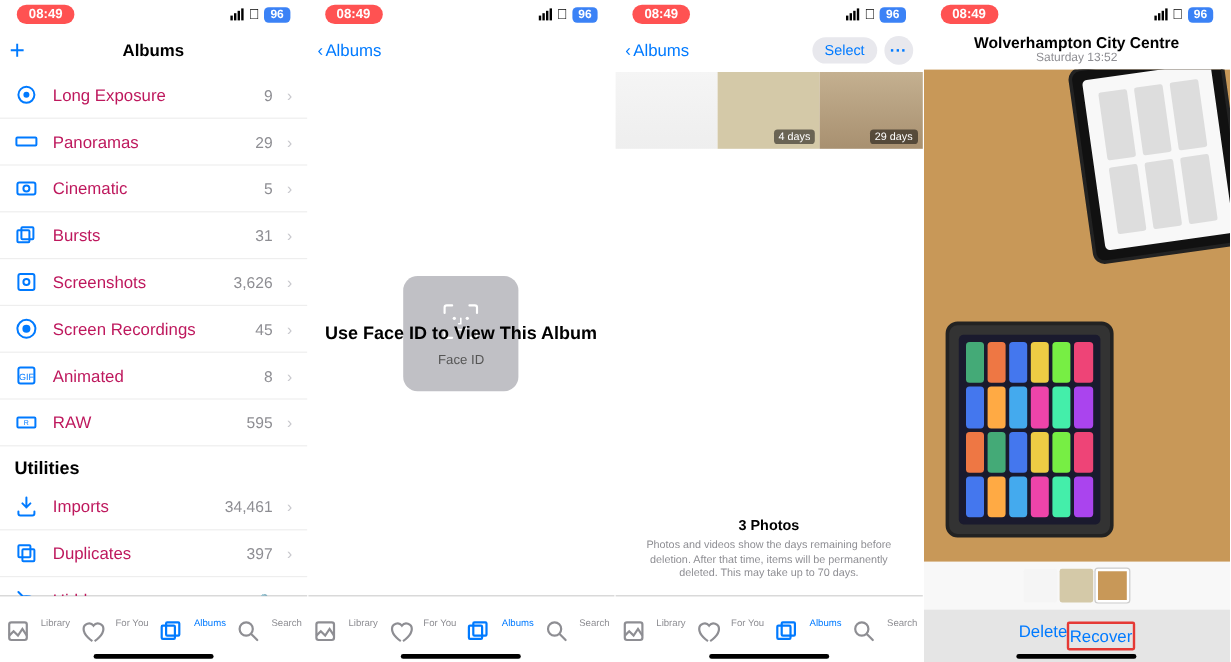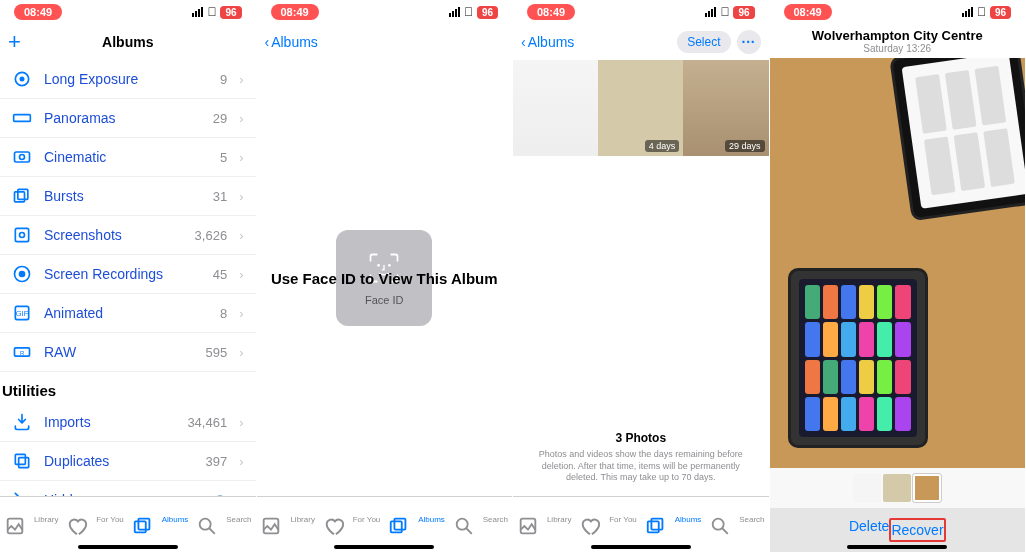--- a/index.html
+++ b/index.html
@@ -5,46 +5,46 @@
 *{box-sizing:border-box;margin:0;padding:0;font-family:-apple-system,Helvetica,Arial,sans-serif}
 body{background:#fff;width:1026px;height:552px;display:flex;overflow:hidden}
 .screen{width:256.5px;height:552px;background:#fff;position:relative;display:flex;flex-direction:column;border-right:1px solid #fff}
 .status-bar{height:24px;display:flex;justify-content:space-between;align-items:center;padding:0 14px;font-size:12px;font-weight:600}
 .time-pill{background:#ff5252;color:#fff;padding:2px 10px;border-radius:11px;font-size:11px;font-weight:700}
 .status-right{display:flex;align-items:center;gap:4px;font-size:11px}
 .signal{display:inline-flex;align-items:flex-end;gap:1px}
 .signal span{width:2px;background:#000;display:inline-block}
 .signal span:nth-child(1){height:4px}.signal span:nth-child(2){height:6px}.signal span:nth-child(3){height:8px}.signal span:nth-child(4){height:10px}
 .wifi{font-size:12px}
-.batt{background:#ef4444;color:#fff;padding:1px 5px;border-radius:4px;font-size:10px;font-weight:700}
+.batt{background:#3b82f6;color:#fff;padding:1px 5px;border-radius:4px;font-size:10px;font-weight:700}
 .nav{height:36px;display:flex;align-items:center;padding:0 8px;position:relative}
 .nav-title{position:absolute;left:0;right:0;text-align:center;font-weight:600;font-size:14px}
 .nav-left{color:#007aff;font-size:14px;display:flex;align-items:center;gap:2px;z-index:2}
 .nav-right{margin-left:auto;display:flex;gap:6px;z-index:2;align-items:center}
 .select-btn{background:#e8e8ed;color:#007aff;font-size:12px;padding:4px 10px;border-radius:12px}
 .more-btn{background:#e8e8ed;color:#007aff;width:24px;height:24px;border-radius:12px;display:flex;align-items:center;justify-content:center;font-size:14px;font-weight:700}
 .plus{color:#007aff;font-size:22px;font-weight:300;z-index:2}
 .list{flex:1;overflow:auto}
 .row{display:flex;align-items:center;padding:9px 12px;border-bottom:0.5px solid #eee;gap:12px}
 .row-icon{width:20px;height:20px;display:flex;align-items:center;justify-content:center;color:#007aff}
-.row-label{flex:1;color:#1d4ed8;font-size:14px}
+.row-label{flex:1;color:#be185d;font-size:14px}
 .row-count{color:#8e8e93;font-size:13px}
 .chev{color:#c7c7cc;font-size:13px}
 .lock{color:#8e8e93;font-size:11px}
-.section-h{padding:10px 2px 4px;font-weight:700;font-size:15px;color:#000}
+.section-h{padding:10px 12px 4px;font-weight:700;font-size:15px;color:#000}
 .tabbar{height:56px;border-top:0.5px solid #d0d0d0;display:flex;justify-content:space-around;align-items:center;padding-top:2px}
 .tab{display:flex;flex-direction:row;align-items:flex-start;gap:8px;color:#8e8e93;font-size:8px}
 .tab.active{color:#007aff}
 .tab-icon{width:22px;height:22px;display:flex;align-items:center;justify-content:center;font-size:18px}
 .home-ind{position:absolute;bottom:3px;left:50%;transform:translateX(-50%);width:100px;height:4px;background:#000;border-radius:2px}
 .center-content{flex:1;display:flex;flex-direction:column;align-items:center;justify-content:center;position:relative}
 .faceid-box{background:#c0c0c5;width:96px;height:96px;border-radius:12px;display:flex;flex-direction:column;align-items:center;justify-content:center;gap:8px}
 .faceid-text{position:absolute;top:50%;transform:translateY(-50%);font-size:15px;font-weight:600;color:#000;white-space:nowrap}
 .faceid-label{font-size:11px;color:#555}
-.thumbs{display:flex;height:96px;width:100%}
+.thumbs{display:flex;height:64px;width:100%}
 .thumb{flex:1;background:#ddd;position:relative;display:flex;align-items:flex-end;justify-content:flex-end;padding:4px;font-size:9px;color:#fff;overflow:hidden}
 .thumb1{background:linear-gradient(#f5f5f5,#eee)}
 .thumb2{background:#d4c9a8}
 .thumb3{background:linear-gradient(#c4b090,#a89070)}
 .thumb-badge{background:rgba(0,0,0,0.5);padding:1px 4px;border-radius:3px}
 .info-block{text-align:center;padding:0 16px 12px;color:#8e8e93}
 .info-title{font-weight:600;color:#000;font-size:12px;margin-bottom:4px}
 .info-text{font-size:9px;line-height:1.3}
 .photo-header{text-align:center;padding:4px 0}
 .photo-title{font-weight:600;font-size:13px}
@@ -415,21 +415,21 @@
           <span></span>
           <span></span>
           <span></span>
         </span>
       <span class="wifi">􀙇</span>
       <span class="batt">96</span>
     </span>
   </div>
   <div class="photo-header">
     <div class="photo-title">Wolverhampton City Centre</div>
-    <div class="photo-sub">Saturday 13:26</div>
+    <div class="photo-sub">Saturday 13:52</div>
   </div>
   <div class="photo-view">
     <div class="ipad ipad2">
       <div class="ipad-screen ipad-screen2">
         <div class="doc"></div>
           <div class="doc"></div>
           <div class="doc"></div>
         <div class="doc"></div>
           <div class="doc"></div>
           <div class="doc"></div>

